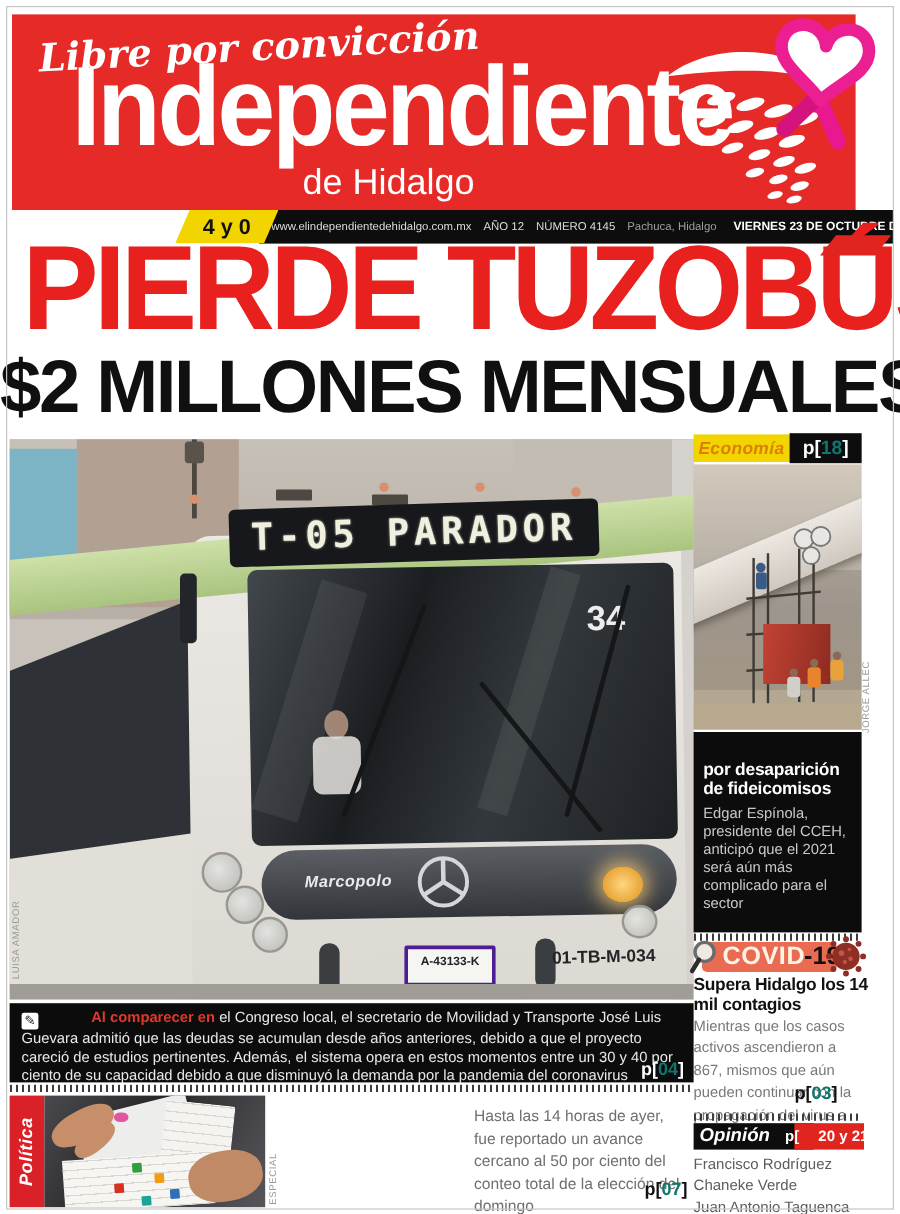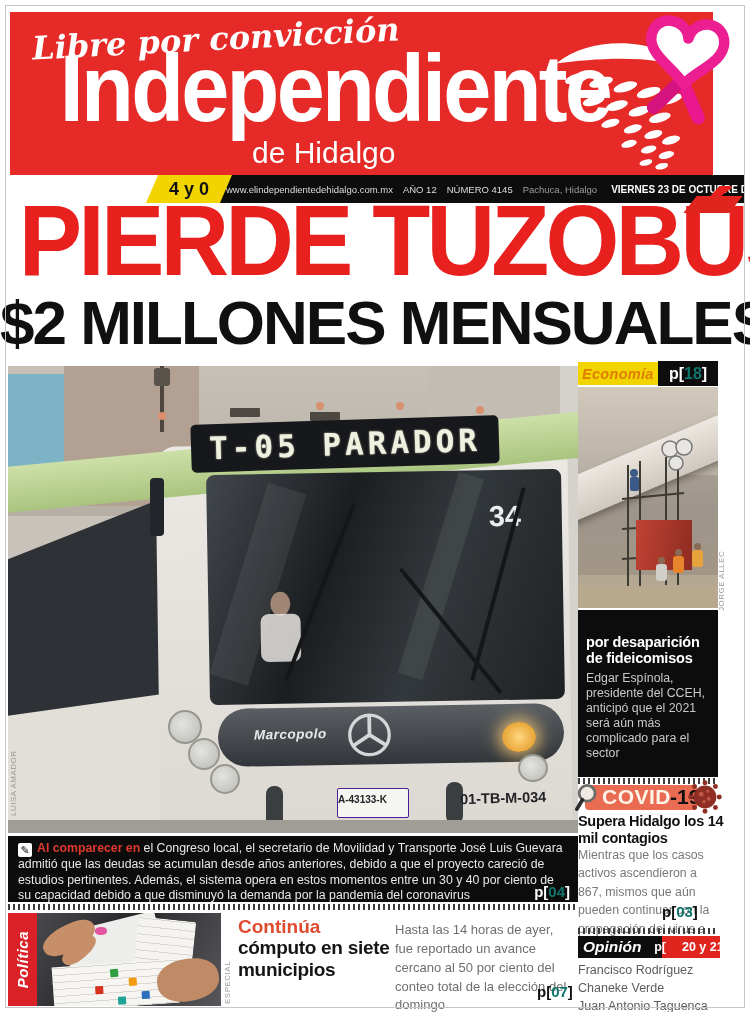--- a/index.html
+++ b/index.html
@@ -74,22 +74,22 @@
   .driver-body{position:absolute;left:52px;top:140px;width:40px;height:48px;border-radius:8px;background:#e6e4df;opacity:.85;}
   .mirror{position:absolute;left:142px;top:112px;width:14px;height:58px;background:#22252a;border-radius:4px;}
   .grille{position:absolute;left:210px;top:340px;width:346px;height:58px;border-radius:30px;
           background:linear-gradient(#5b5f64,#32363a);transform:rotate(-1deg);}
   .brand{position:absolute;left:36px;top:19px;color:#e9e9e9;font-size:13.5px;font-weight:bold;font-style:italic;letter-spacing:.5px;}
   .star{position:absolute;left:128px;top:5px;}
   .hl{position:absolute;border-radius:50%;background:radial-gradient(circle at 40% 40%,#e3e3e0,#b9b9b5);border:2px solid #97978f;}
   .hl-glow{position:absolute;left:494px;top:356px;width:34px;height:30px;border-radius:50%;
            background:radial-gradient(circle,#ffd67f,#eaa93c 65%,#c09a60);box-shadow:0 0 16px 4px rgba(255,208,120,.8);}
   .vent{position:absolute;width:17px;height:42px;background:#3b3e41;border-radius:8px;}
-  .plate{position:absolute;left:329px;top:422px;width:70px;height:28px;background:#f5f5f1;border:1px solid #4c1d95;
-         border-radius:2px;font-size:10px;font-weight:bold;color:#23232a;line-height:22px;}
+  .plate{position:absolute;left:329px;top:422px;width:70px;height:28px;background:#f5f5f1;border:3px solid #4c1d95;
+         border-radius:2px;text-align:center;font-size:10px;font-weight:bold;color:#23232a;line-height:22px;}
   .fleet{position:absolute;left:452px;top:424px;color:#232327;font-size:14.5px;font-weight:bold;white-space:nowrap;transform:rotate(-1.5deg);}
   .vcred{color:#9a9a98;font-size:8px;letter-spacing:.5px;writing-mode:vertical-rl;transform:rotate(180deg);}
   .cred-bus{position:absolute;left:1px;top:320px;height:130px;}
 
   
   .eco-band{position:absolute;left:578px;top:362px;width:140px;height:23px;background:#f2d500;
             display:flex;align-items:center;}
   .eco-band span{font-size:14.5px;font-weight:bold;font-style:italic;color:#df7e00;padding-left:4px;letter-spacing:.3px;}
   .pref{font-weight:bold;white-space:nowrap;}
   .pref .num{color:#0f766e;}
@@ -130,21 +130,21 @@
   .op-red{position:absolute;left:84px;top:0;width:58px;height:22px;background:#e0251f;color:#fff;
           font-size:12.5px;display:flex;align-items:center;justify-content:center;}
   .op-red .num{color:#fff;padding-left:16px;}
   .op-names{position:absolute;left:578px;top:962px;width:160px;color:#5c5c5c;font-size:12.5px;line-height:1.42;}
 
   
   .caption{position:absolute;left:8px;top:836px;width:570px;height:66px;background:#0c0c0c;color:#e8e8e8;
            box-sizing:border-box;padding:5px 10px;font-size:12.3px;line-height:1.27;}
   .pencil{display:inline-block;width:14px;height:14px;background:#fff;color:#111;border-radius:2px;
           font-size:11px;line-height:14px;text-align:center;margin-right:5px;vertical-align:-2px;}
-  .cap-lead{color:#e0392b;font-weight:bold;}
+  .cap-lead{color:#e0392b;font-weight:bold;margin-left:39px;}
   .cap-p{position:absolute;right:8px;bottom:1px;font-size:15px;color:#fff;}
 
   
   .pol-band{position:absolute;left:8px;top:913px;width:29px;height:93px;background:#da2127;
             display:flex;align-items:center;justify-content:center;}
   .pol-band span{color:#fff;font-size:15px;font-weight:bold;font-style:italic;
             writing-mode:vertical-rl;transform:rotate(180deg);letter-spacing:.5px;}
   .balphoto{position:absolute;left:37px;top:913px;width:184px;height:93px;overflow:hidden;
             background:linear-gradient(120deg,#4a4a4e,#29292c 40%,#57575b);}
   .paper{position:absolute;background:#ededeb;border-radius:2px;}
@@ -380,19 +380,15 @@
       <div class="logo-sq" style="left:42px;top:22px;background:#d6301f;"></div>
       <div class="logo-sq" style="left:88px;top:30px;background:#2e6fbd;"></div>
       <div class="logo-sq" style="left:64px;top:34px;background:#1fa396;"></div>
     </div>
     <div class="hand" style="left:4px;top:12px;width:56px;height:26px;transform:rotate(-28deg);"></div>
     <div class="hand" style="left:22px;top:28px;width:40px;height:18px;transform:rotate(-40deg);"></div>
     <div class="hand" style="left:120px;top:46px;width:62px;height:42px;transform:rotate(-10deg);background:#c08a66;"></div>
     <div class="hand" style="left:58px;top:14px;width:12px;height:8px;background:#e255a0;"></div>
   </div>
   <div class="vcred cred-bal">ESPECIAL</div>
-  <div class="pol-head">
-    <span class="r">Continúa</span>
-    <span class="b">cómputo en siete municipios</span>
-  </div>
   <div class="pol-body">Hasta las 14 horas de ayer, fue reportado un avance cercano al 50 por ciento del conteo total de la elección del domingo</div>
   <div class="pol-p pref"><span>p[</span><span class="num">07</span><span>]</span></div>
 </div>
 
 </body></html>

